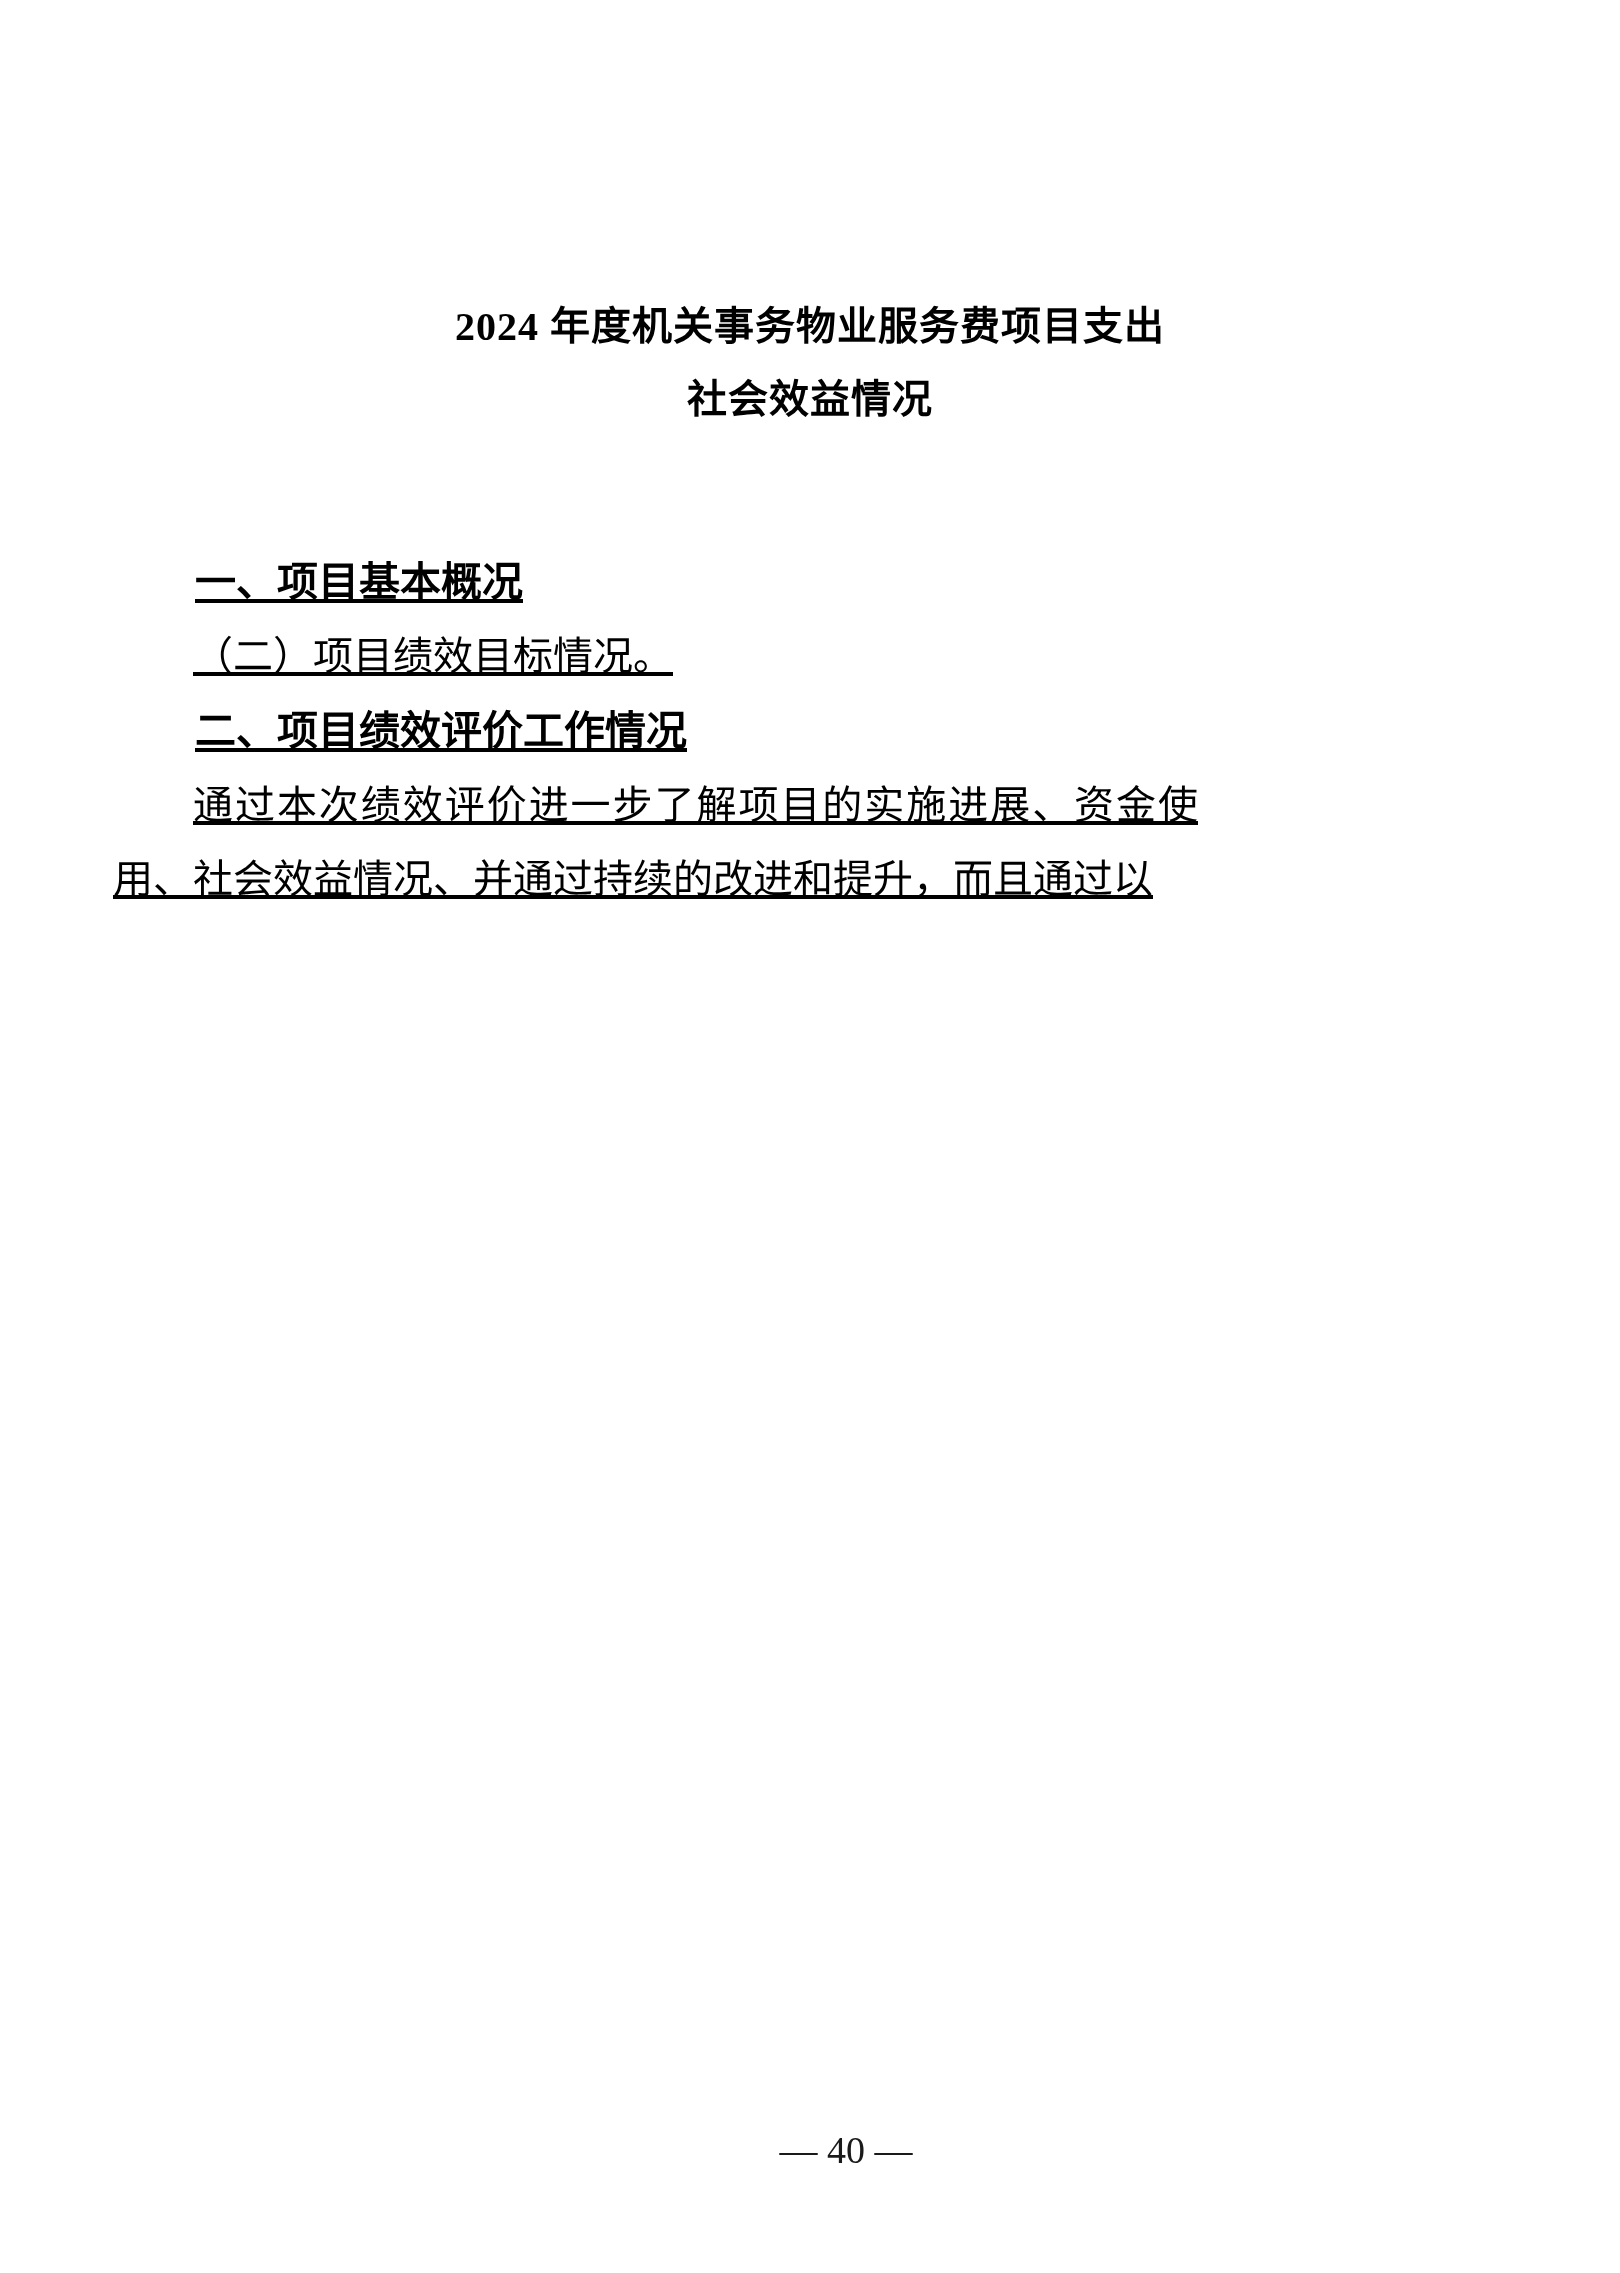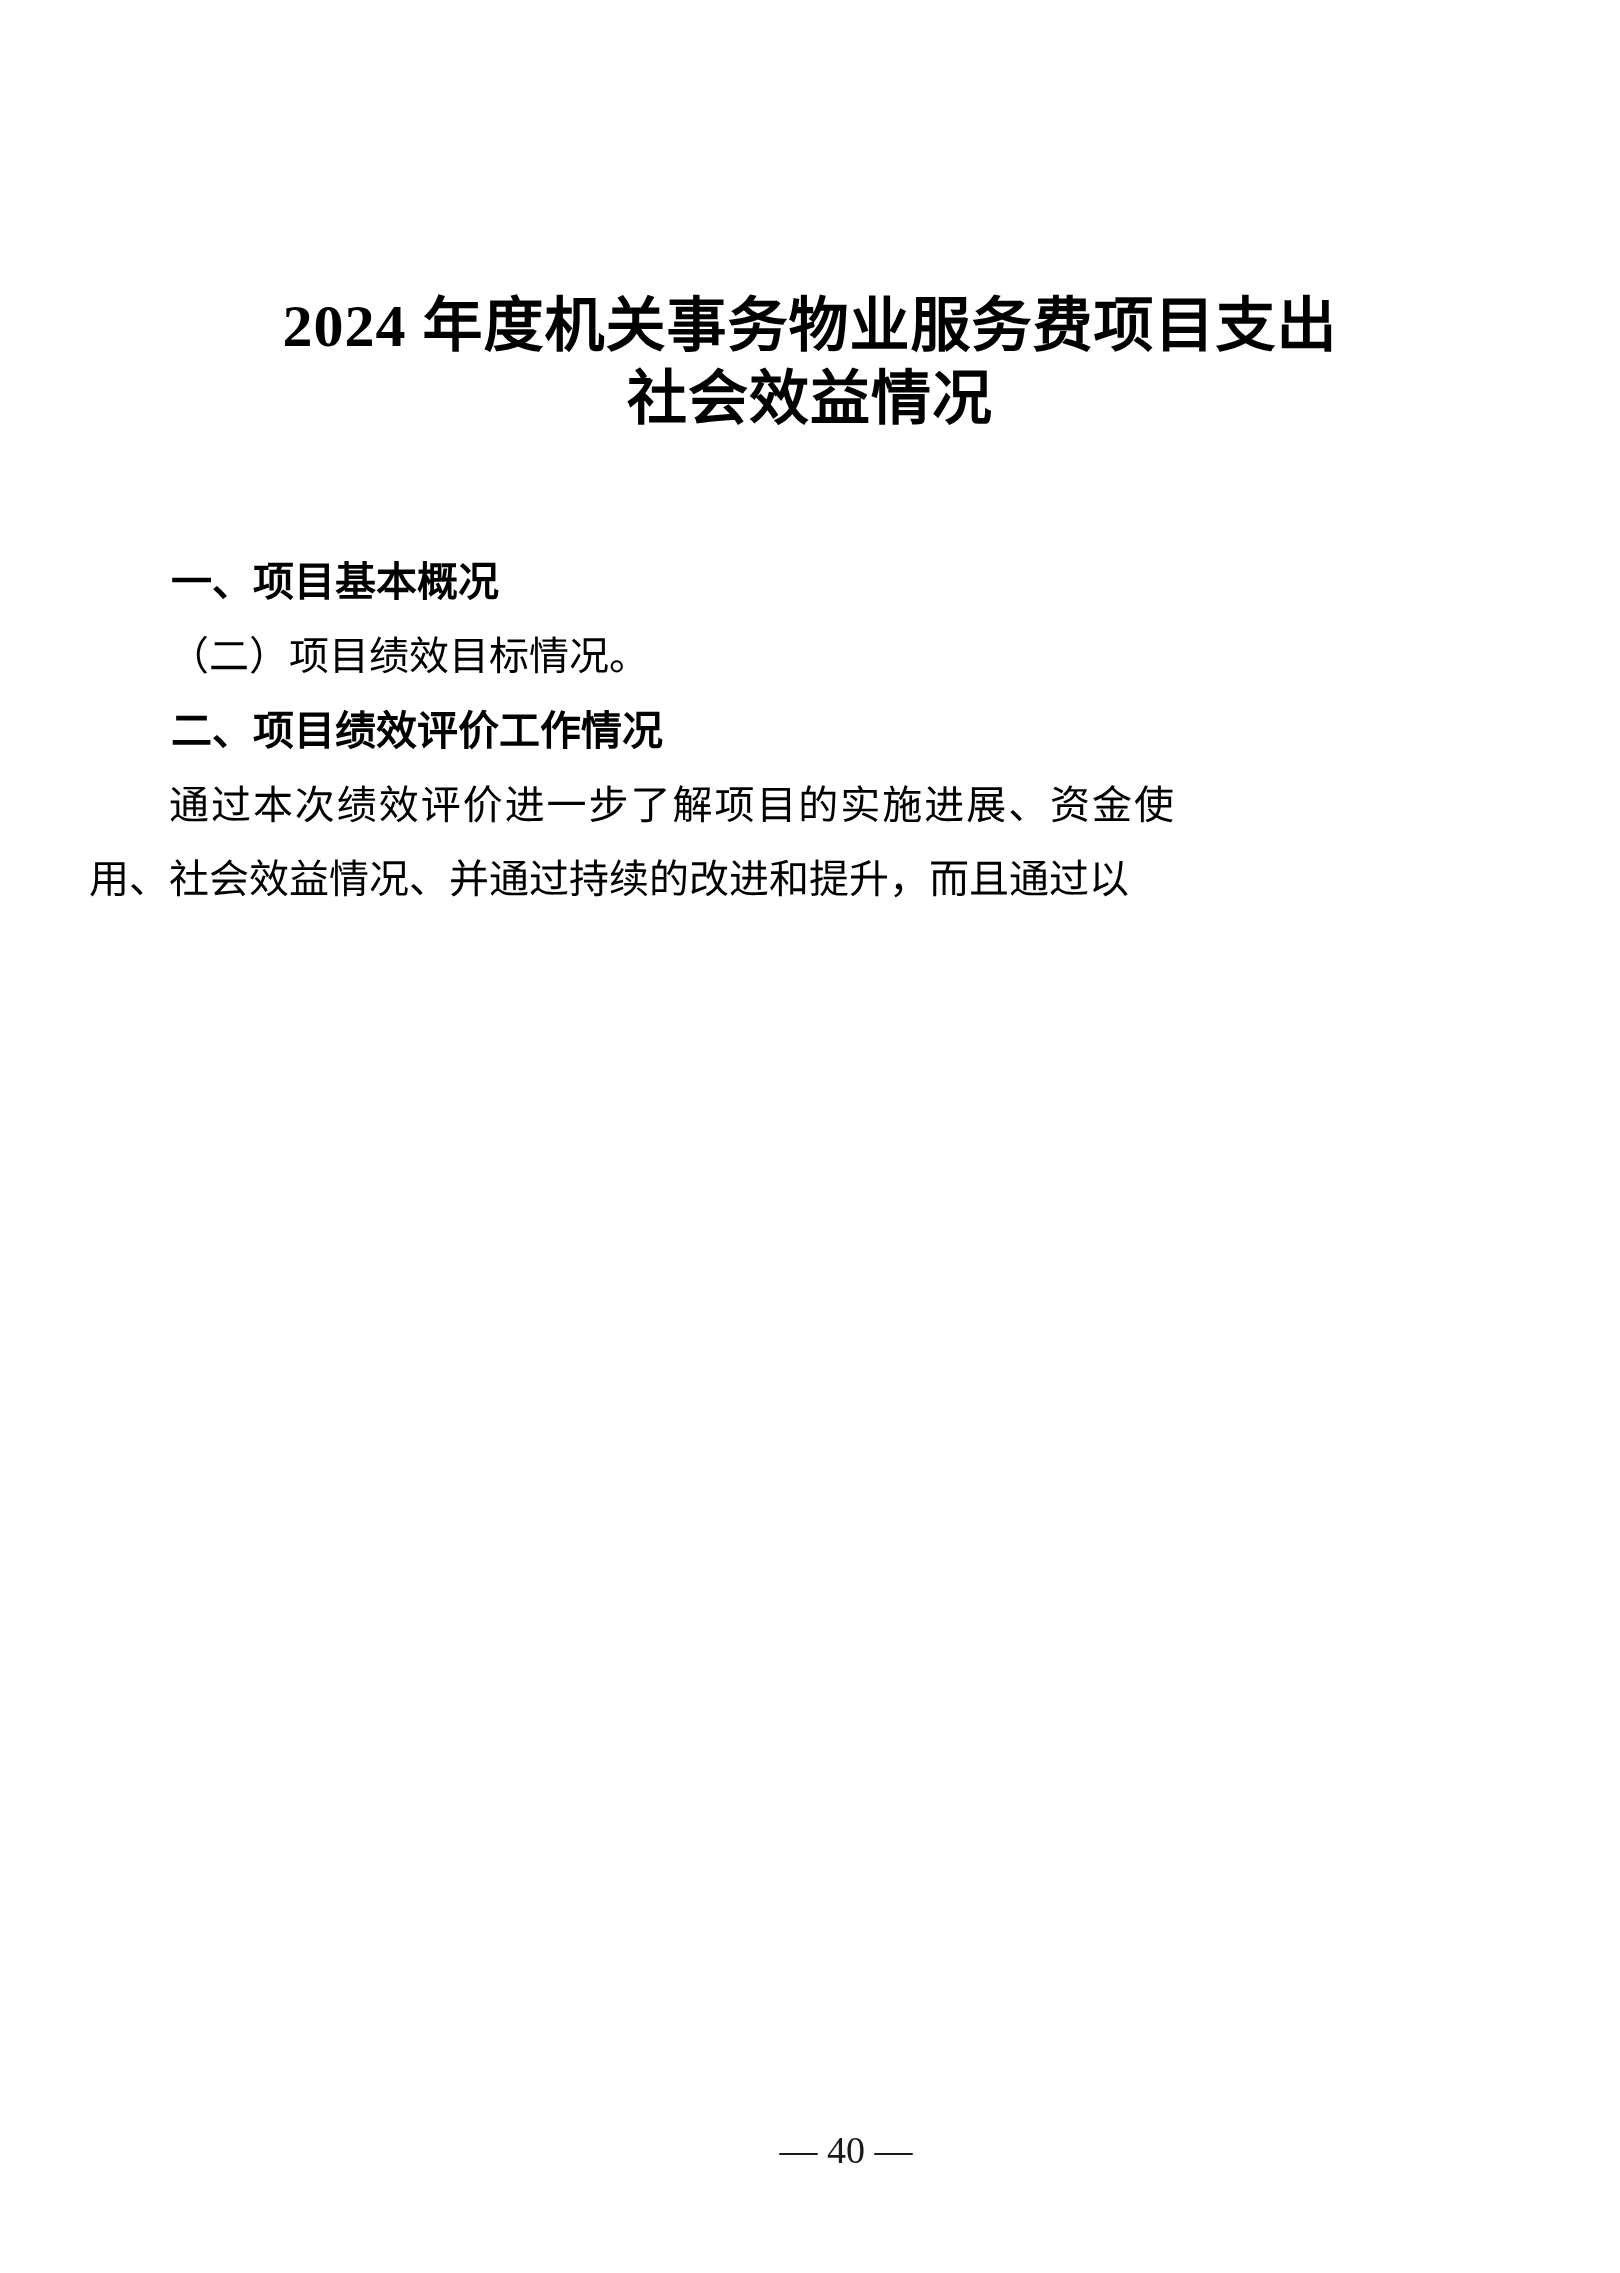--- a/index.html
+++ b/index.html
@@ -15,32 +15,33 @@
     color: #000000;
     overflow: hidden;
   }
   
   .doc-title {
     margin-top: 290px;
     width: 100%;
     text-align: center;
     font-family: "Liberation Serif", "DejaVu Serif", serif;
     font-weight: 700;
-    font-size: 60px;
+    font-size: 40px;
     line-height: 73px;
     letter-spacing: 1px;
   }
   
   .doc-body {
     margin-top: 109px;
-    margin-left: 89px;
+    margin-left: 113px;
     width: 1085px;
     font-family: "Liberation Serif", "DejaVu Serif", serif;
     font-size: 40px;
     line-height: 74.5px;
+    text-decoration: underline;
   }
   
   .sec-h1 {
     font-family: "Liberation Sans", "DejaVu Sans", sans-serif;
     font-weight: 700;
     font-size: 41px;
     text-indent: 2em;
     line-height: 74.5px;
   }
   

